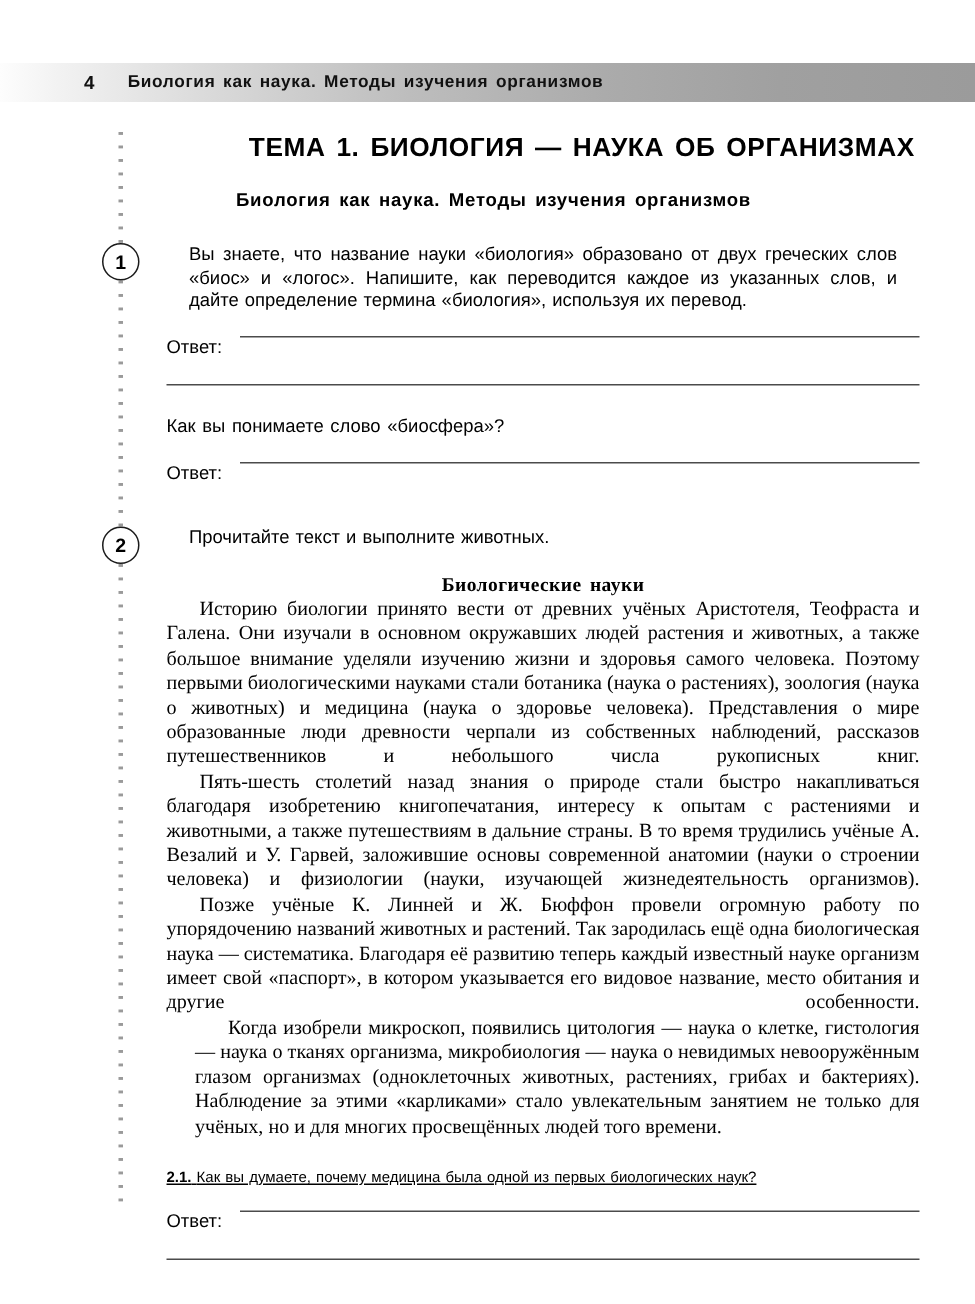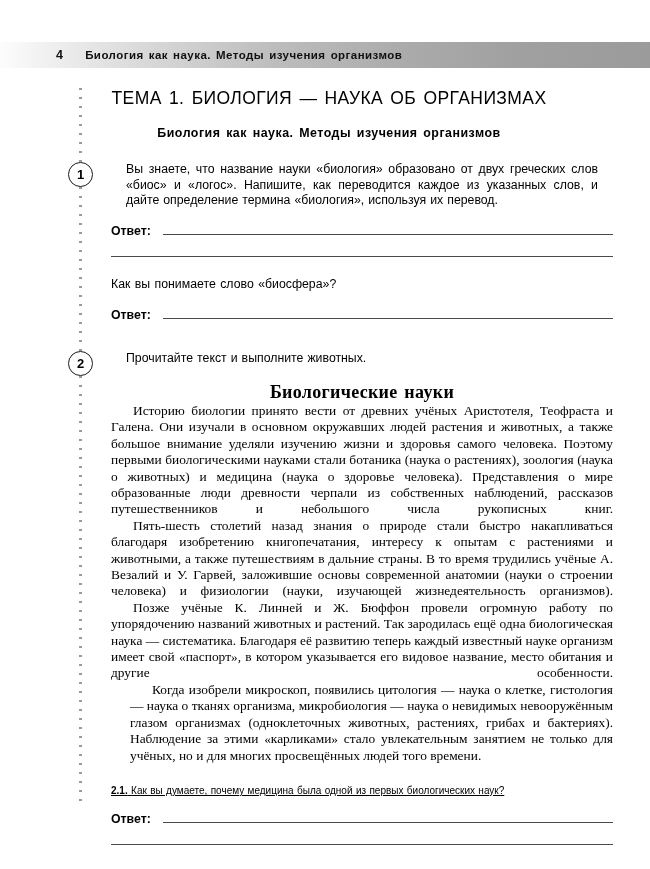--- a/index.html
+++ b/index.html
@@ -73,23 +73,23 @@
 
   
   .content {
     position: absolute;
     left: 0;
     top: 88px;
     width: 650px;
   }
 
   .theme-title {
-    text-align: center;
+    text-align: right;
     font-size: 17.5px;
-    font-weight: normal;
+    font-weight: bold;
     letter-spacing: 0.4px;
     word-spacing: 2px;
     margin: 0 0 0 8px;
     padding: 0 40px;
     white-space: nowrap;
   }
   .theme-subtitle {
     text-align: center;
     font-size: 12.4px;
     font-weight: bold;
@@ -127,23 +127,22 @@
     font-size: 12.3px;
     line-height: 15.6px;
     text-align: justify;
     text-align-last: left;
     margin: 15px;
     word-spacing: 0.6px;
   }
 
   .answer-row {
     display: flex;
-    align-items: flex-end;
+    align-items: flex-start;
     margin-top: 13px;
-    font-weight: bold;
   }
   .answer-label {
     font-size: 12.3px;
     line-height: 14px;
     white-space: nowrap;
     flex: 0 0 auto;
   }
   .rule {
     flex: 1 1 auto;
     height: 1px;
@@ -165,21 +164,21 @@
   }
 
   
   .passage {
     padding-left: 111px;
     padding-right: 37px;
     margin-top: 14px;
   }
   .passage-title {
     font-family: "Liberation Serif", serif;
-    font-size: 18px;
+    font-size: 13px;
     font-weight: bold;
     text-align: center;
     letter-spacing: 0.3px;
     word-spacing: 2px;
     margin: 0 0 0 0;
   }
   .passage p {
     font-family: "Liberation Serif", serif;
     font-size: 13.4px;
     line-height: 16.4px;

